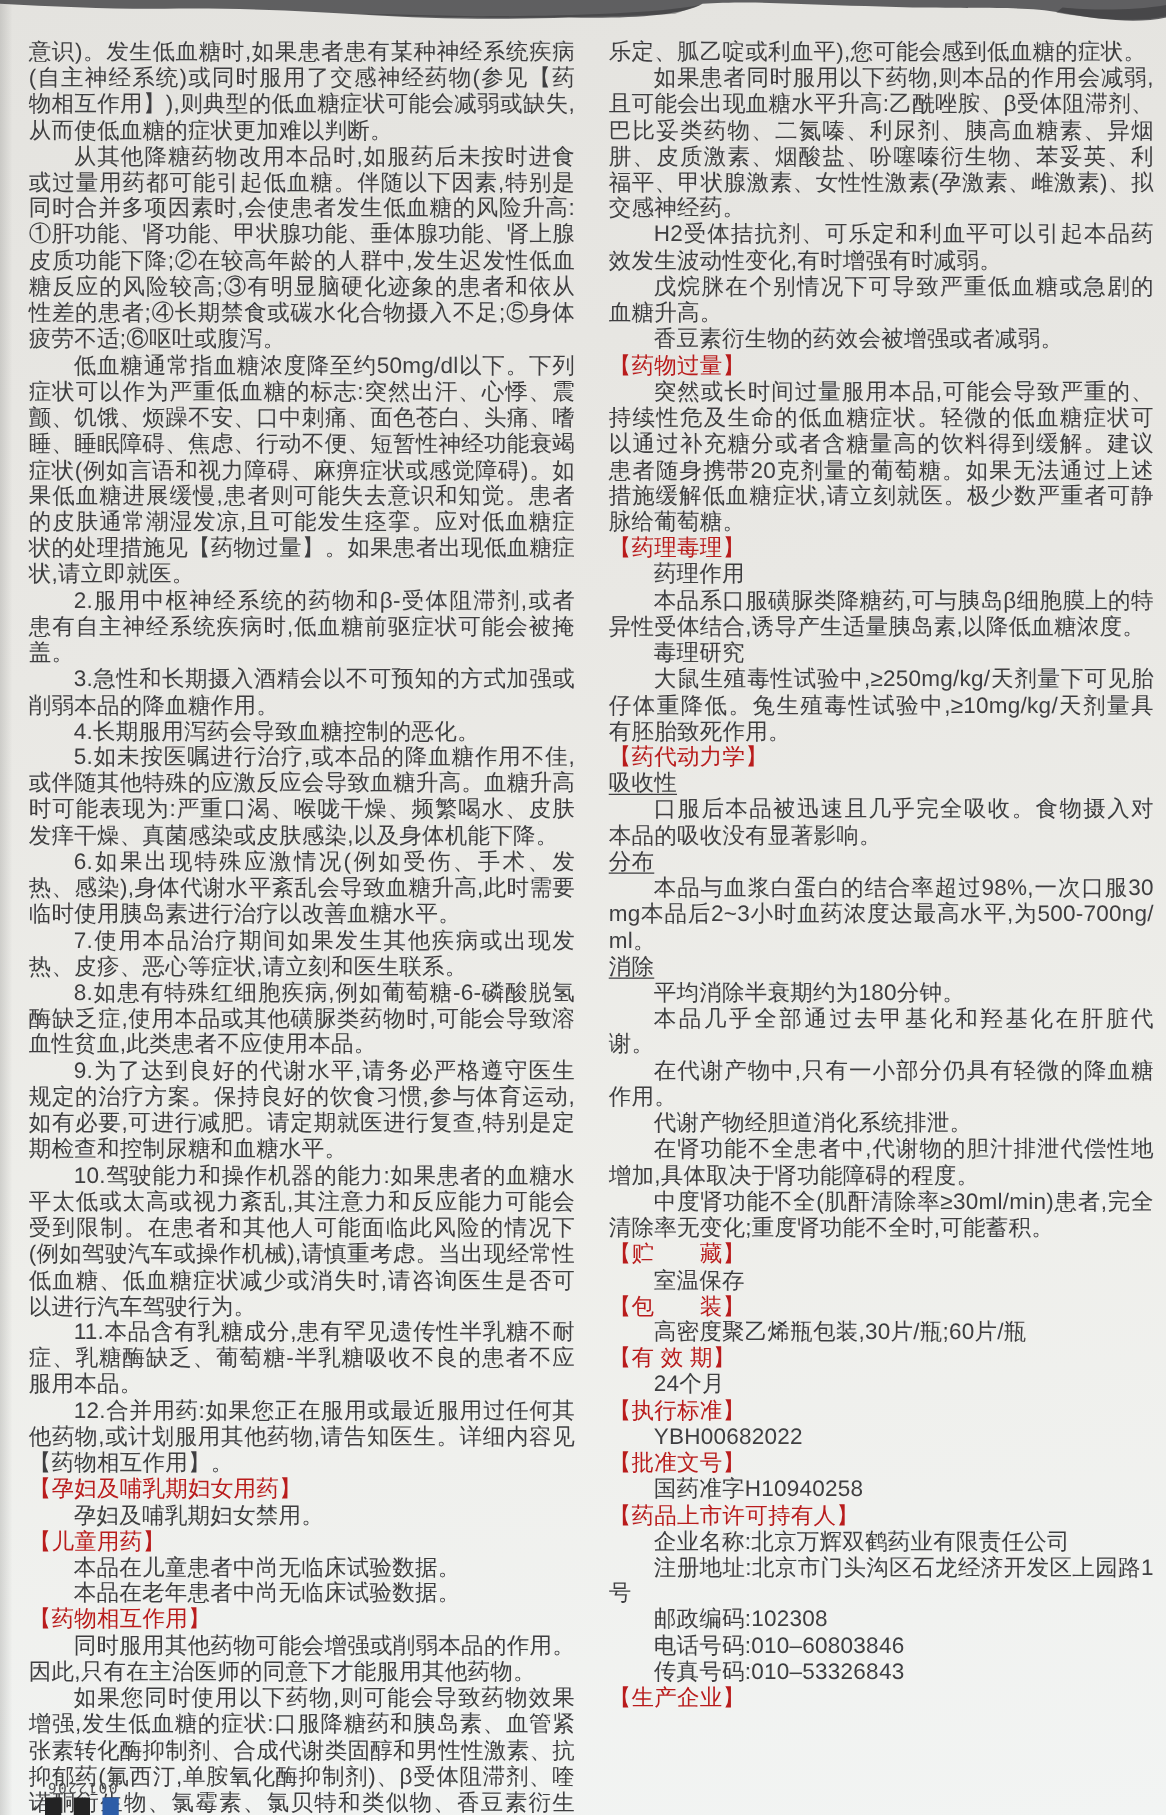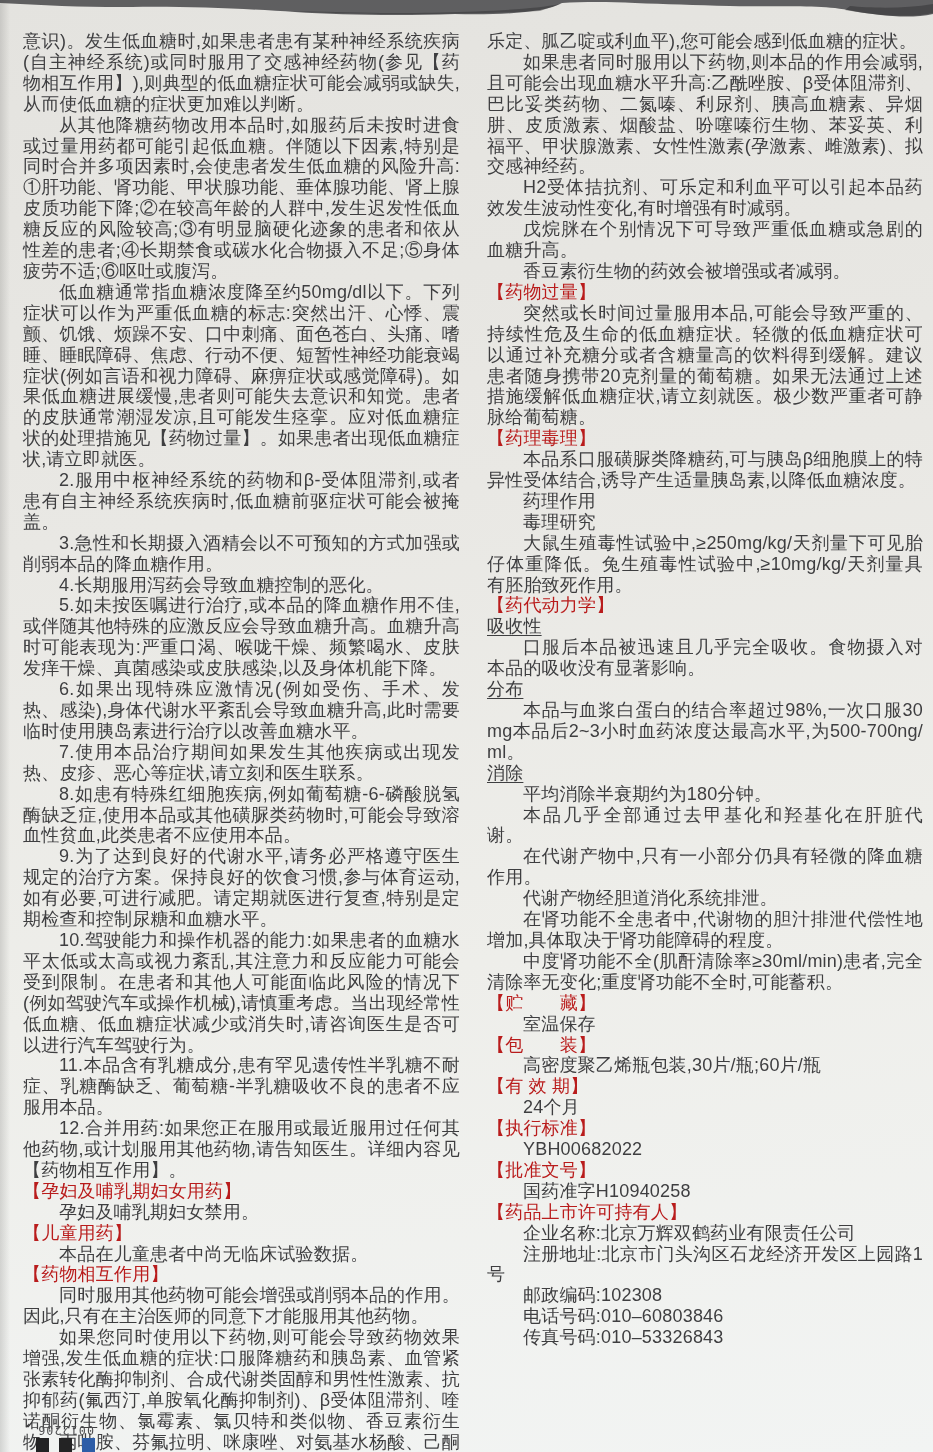--- a/index.html
+++ b/index.html
@@ -73,35 +73,36 @@
       <div class="blk t-p">7.使用本品治疗期间如果发生其他疾病或出现发热、皮疹、恶心等症状,请立刻和医生联系。</div>
       <div class="blk t-p">8.如患有特殊红细胞疾病,例如葡萄糖-6-磷酸脱氢酶缺乏症,使用本品或其他磺脲类药物时,可能会导致溶血性贫血,此类患者不应使用本品。</div>
       <div class="blk t-p">9.为了达到良好的代谢水平,请务必严格遵守医生规定的治疗方案。保持良好的饮食习惯,参与体育运动,如有必要,可进行减肥。请定期就医进行复查,特别是定期检查和控制尿糖和血糖水平。</div>
       <div class="blk t-p">10.驾驶能力和操作机器的能力:如果患者的血糖水平太低或太高或视力紊乱,其注意力和反应能力可能会受到限制。在患者和其他人可能面临此风险的情况下(例如驾驶汽车或操作机械),请慎重考虑。当出现经常性低血糖、低血糖症状减少或消失时,请咨询医生是否可以进行汽车驾驶行为。</div>
       <div class="blk t-p">11.本品含有乳糖成分,患有罕见遗传性半乳糖不耐症、乳糖酶缺乏、葡萄糖-半乳糖吸收不良的患者不应服用本品。</div>
       <div class="blk t-p">12.合并用药:如果您正在服用或最近服用过任何其他药物,或计划服用其他药物,请告知医生。详细内容见【药物相互作用】。</div>
       <div class="blk t-h">【孕妇及哺乳期妇女用药】</div>
       <div class="blk t-p">孕妇及哺乳期妇女禁用。</div>
       <div class="blk t-h">【儿童用药】</div>
       <div class="blk t-p">本品在儿童患者中尚无临床试验数据。</div>
+      <div class="blk t-p">本品在老年患者中尚无临床试验数据。</div>
       <div class="blk t-h">【药物相互作用】</div>
       <div class="blk t-p">同时服用其他药物可能会增强或削弱本品的作用。因此,只有在主治医师的同意下才能服用其他药物。</div>
       <div class="blk t-p">如果您同时使用以下药物,则可能会导致药物效果增强,发生低血糖的症状:口服降糖药和胰岛素、血管紧张素转化酶抑制剂、合成代谢类固醇和男性性激素、抗抑郁药(氟西汀,单胺氧化酶抑制剂)、β受体阻滞剂、喹诺酮衍生物、氯霉素、氯贝特和类似物、香豆素衍生物、丙吡胺、芬氟拉明、咪康唑、对氨基水杨酸、己酮可可碱(高剂量肠胃外给药)、环己哌啶、吡唑啉酮衍生物、丙磺舒、水杨酸盐、磺酰胺、四环素、曲托喹啉、环磷酰胺型细胞抑制剂。</div>
     </div>
   <div class="col-right">
       <div class="blk t-cont">乐定、胍乙啶或利血平),您可能会感到低血糖的症状。</div>
       <div class="blk t-p">如果患者同时服用以下药物,则本品的作用会减弱,且可能会出现血糖水平升高:乙酰唑胺、β受体阻滞剂、巴比妥类药物、二氮嗪、利尿剂、胰高血糖素、异烟肼、皮质激素、烟酸盐、吩噻嗪衍生物、苯妥英、利福平、甲状腺激素、女性性激素(孕激素、雌激素)、拟交感神经药。</div>
       <div class="blk t-p">H2受体拮抗剂、可乐定和利血平可以引起本品药效发生波动性变化,有时增强有时减弱。</div>
       <div class="blk t-p">戊烷脒在个别情况下可导致严重低血糖或急剧的血糖升高。</div>
       <div class="blk t-p">香豆素衍生物的药效会被增强或者减弱。</div>
       <div class="blk t-h">【药物过量】</div>
       <div class="blk t-p">突然或长时间过量服用本品,可能会导致严重的、持续性危及生命的低血糖症状。轻微的低血糖症状可以通过补充糖分或者含糖量高的饮料得到缓解。建议患者随身携带20克剂量的葡萄糖。如果无法通过上述措施缓解低血糖症状,请立刻就医。极少数严重者可静脉给葡萄糖。</div>
       <div class="blk t-h">【药理毒理】</div>
+      <div class="blk t-p">药理作用</div>
       <div class="blk t-p">本品系口服磺脲类降糖药,可与胰岛β细胞膜上的特异性受体结合,诱导产生适量胰岛素,以降低血糖浓度。</div>
-      <div class="blk t-p">药理作用</div>
       <div class="blk t-p">毒理研究</div>
       <div class="blk t-p">大鼠生殖毒性试验中,≥250mg/kg/天剂量下可见胎仔体重降低。兔生殖毒性试验中,≥10mg/kg/天剂量具有胚胎致死作用。</div>
       <div class="blk t-h">【药代动力学】</div>
       <div class="blk t-hu">吸收性</div>
       <div class="blk t-p">口服后本品被迅速且几乎完全吸收。食物摄入对本品的吸收没有显著影响。</div>
       <div class="blk t-hu">分布</div>
       <div class="blk t-p">本品与血浆白蛋白的结合率超过98%,一次口服30mg本品后2~3小时血药浓度达最高水平,为500-700ng/ml。</div>
       <div class="blk t-hu">消除</div>
       <div class="blk t-p">平均消除半衰期约为180分钟。</div>
       <div class="blk t-p">本品几乎全部通过去甲基化和羟基化在肝脏代谢。</div>
@@ -118,20 +119,21 @@
       <div class="blk t-h">【执行标准】</div>
       <div class="blk t-p">YBH00682022</div>
       <div class="blk t-h">【批准文号】</div>
       <div class="blk t-p">国药准字H10940258</div>
       <div class="blk t-h">【药品上市许可持有人】</div>
       <div class="blk t-p">企业名称:北京万辉双鹤药业有限责任公司</div>
       <div class="blk t-p">注册地址:北京市门头沟区石龙经济开发区上园路1号</div>
       <div class="blk t-p">邮政编码:102308</div>
       <div class="blk t-p">电话号码:010–60803846</div>
       <div class="blk t-p">传真号码:010–53326843</div>
+      <div class="blk t-h">【生产企业】</div>
     </div>
 </div>
 
 <div class="print-mark">
   <div class="code-num">0012206</div>
   <div class="bars">
       <div class="bar" style="background: rgb(35, 35, 36);"></div>
       <div class="bar" style="background: rgb(35, 35, 36);"></div>
       <div class="bar" style="background: rgb(45, 93, 167);"></div>
     </div>

